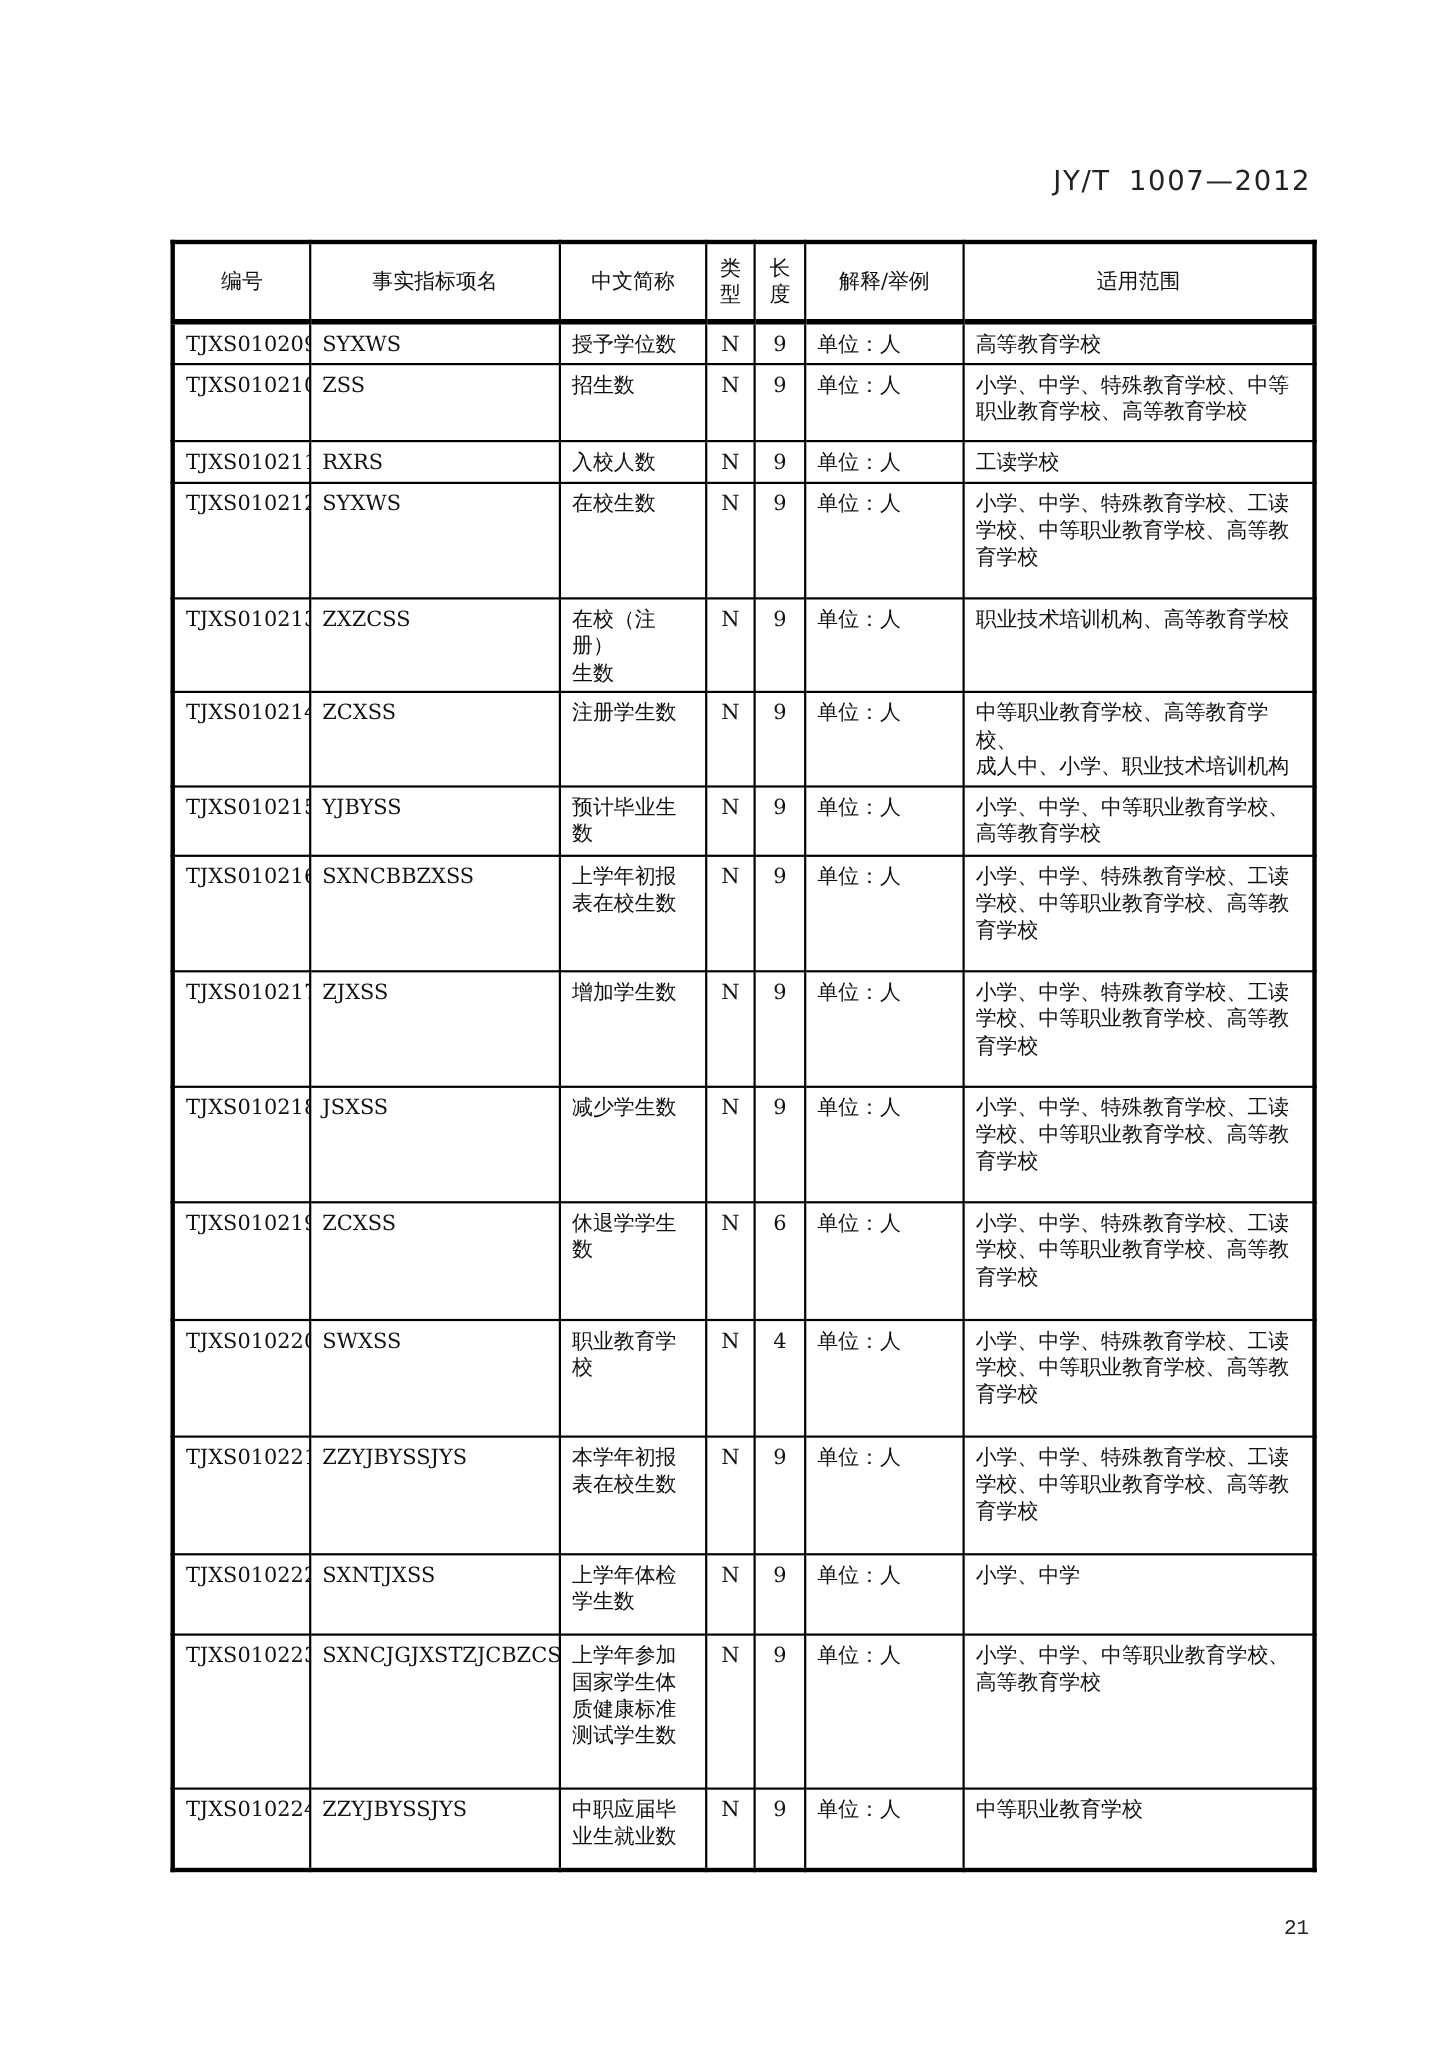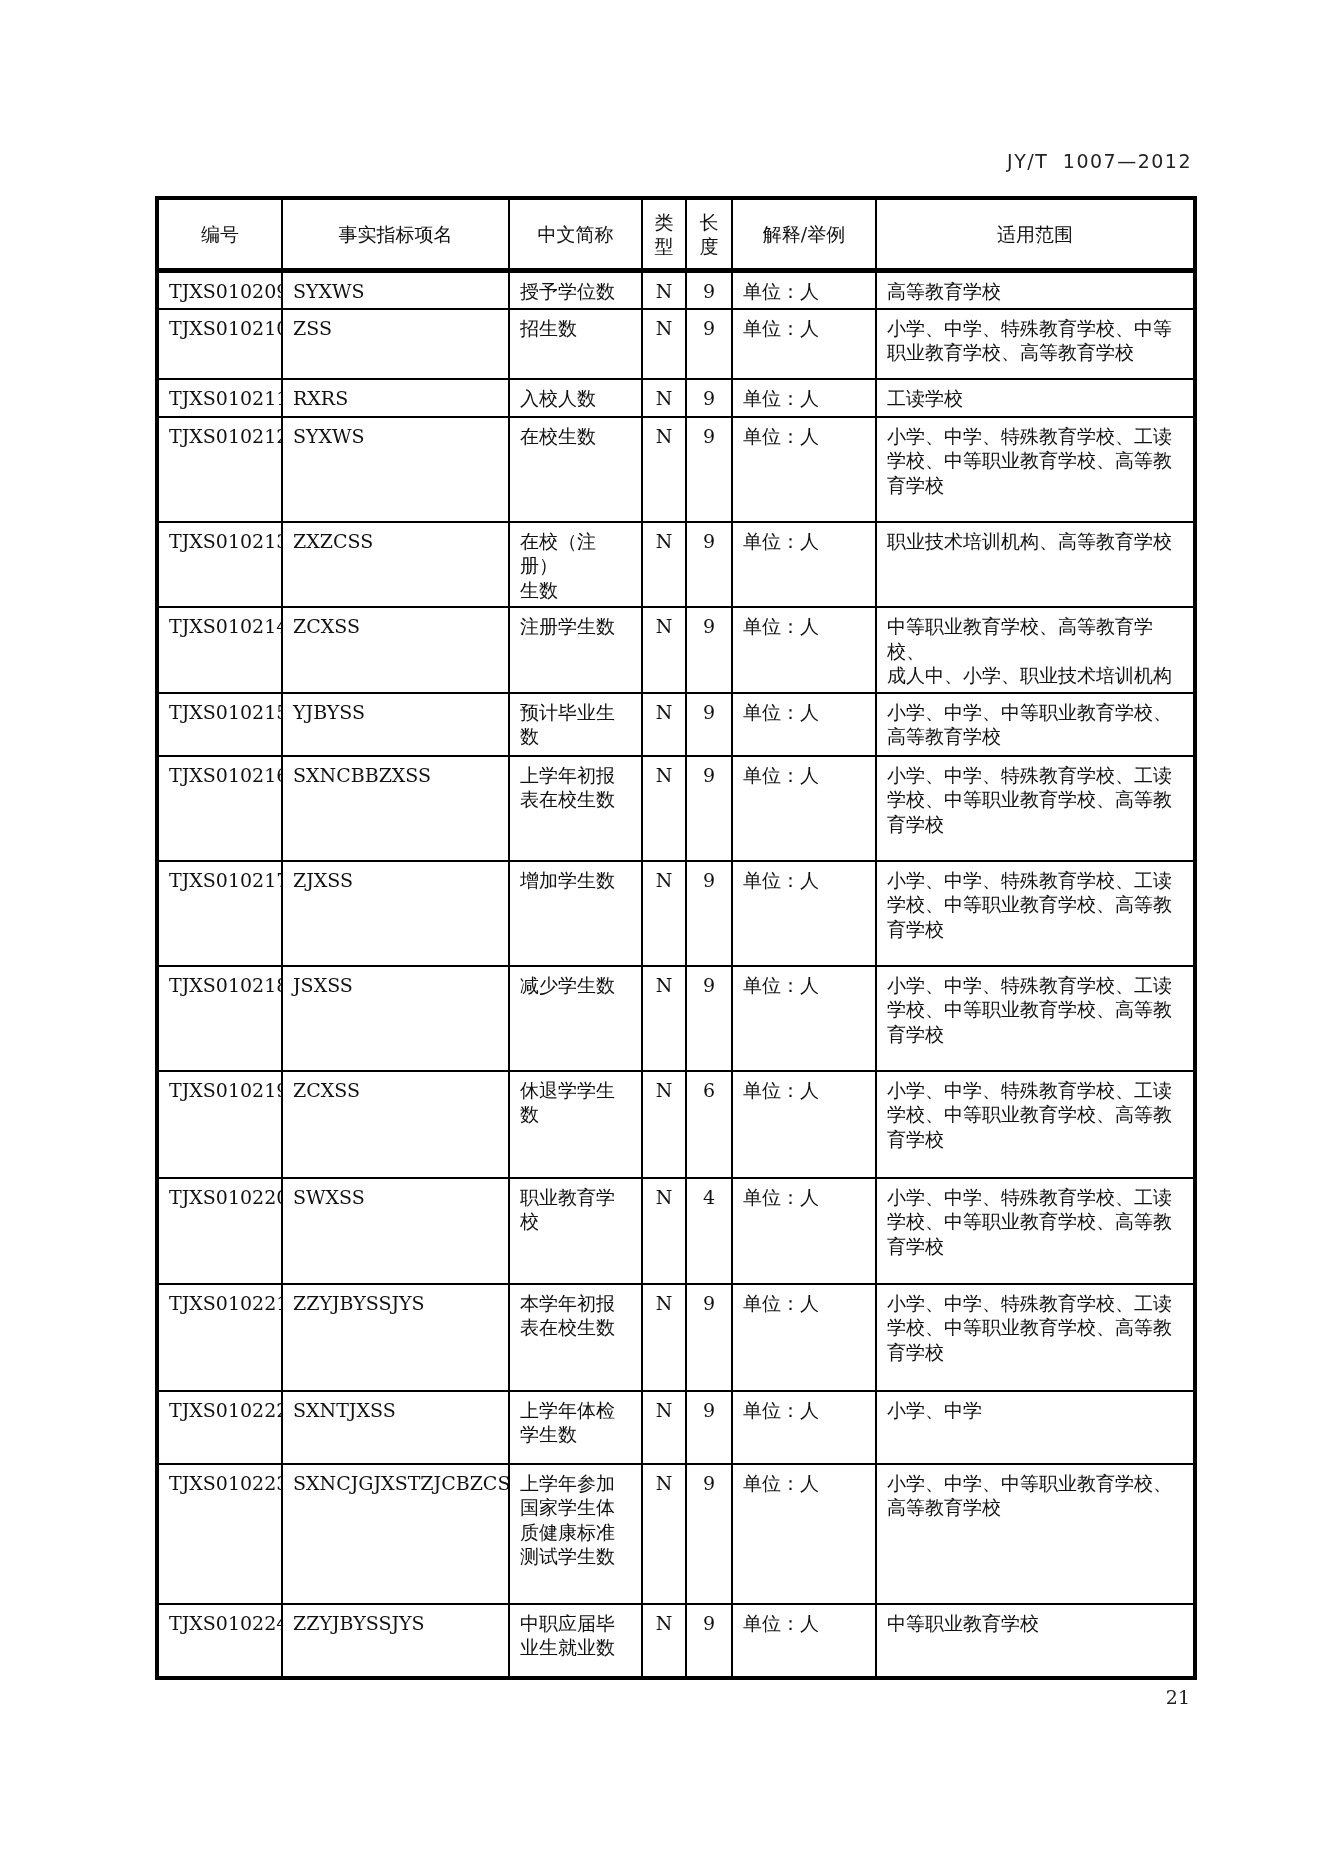--- a/index.html
+++ b/index.html
@@ -7,28 +7,28 @@
     width:1323px; height:1871px;
     position:relative;
     background:#ffffff;
     color:#111;
     font-family:"DejaVu Serif","Liberation Serif",serif;
   }
   .doc-code {
     position:absolute;
     top:150px; right:131px;
     font-family:"DejaVu Sans","Liberation Sans",sans-serif;
-    font-size:19px;
+    font-size:25px;
     letter-spacing:1.5px;
     word-spacing:7px;
     color:#222;
   }
   table.indicator-table {
     position:absolute;
-    left:155px; top:196px;
+    left:155px; top:218px;
     width:1038px;
     border-collapse:collapse;
     table-layout:fixed;
     border:4px solid #000;
   }
   th, td {
     border:2px solid #000;
     font-size:19px;
     line-height:24.5px;
     font-weight:normal;
@@ -62,23 +62,24 @@
   tbody tr:nth-child(9)  { height:105px; }
   tbody tr:nth-child(10) { height:105px; }
   tbody tr:nth-child(11) { height:107px; }
   tbody tr:nth-child(12) { height:106px; }
   tbody tr:nth-child(13) { height:107px; }
   tbody tr:nth-child(14) { height:73px; }
   tbody tr:nth-child(15) { height:140px; }
   tbody tr:nth-child(16) { height:74px; }
   .page-number {
     position:absolute;
-    top:1686px; right:133px;
+    top:1742px; right:133px;
     font-size:19px;
     color:#222;
+    font-family:Liberation Mono, monospace;
   }
 </style>
 </head>
 <body>
 
 <div class="doc-code">JY/T 1007—2012</div>
 
 <table class="indicator-table">
   <colgroup>
     <col style="width:125px">

